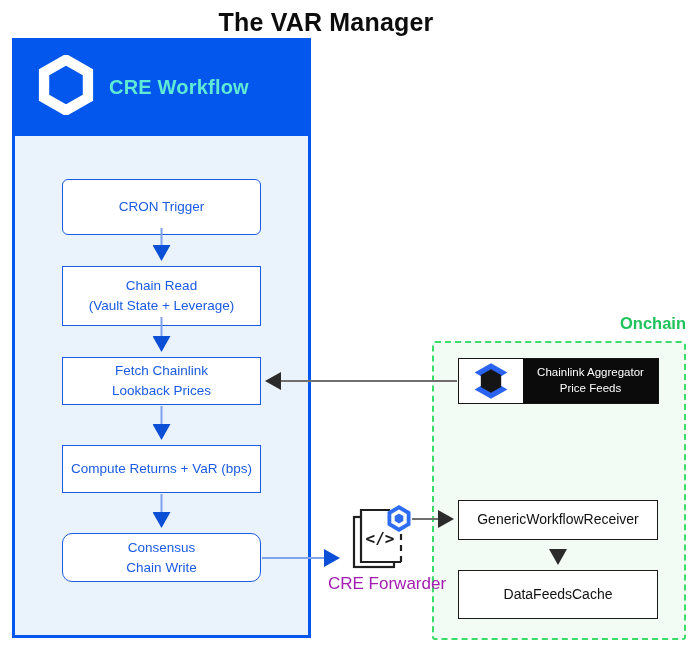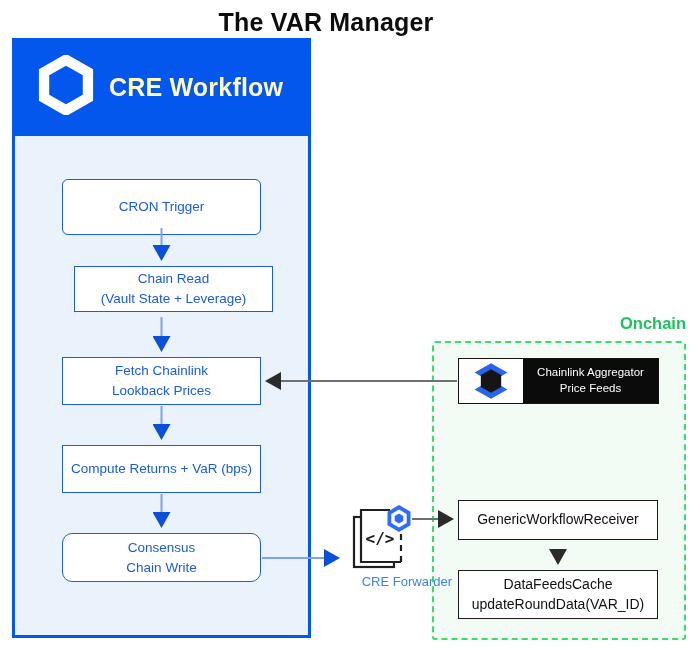--- a/index.html
+++ b/index.html
@@ -21,33 +21,33 @@
     position: absolute; left: 12px; top: 38px; width: 299px; height: 600px;
     background: var(--panel-bg, #EAF2FC);
     border: 3px solid var(--blue, #0357EC);
   }
   .panel-header {
     position: absolute; left: -3px; top: -3px; width: 299px; height: 98px;
     background: var(--blue, #0357EC);
     display: flex; align-items: center; gap: 13px; padding-left: 24px;
   }
   .panel-header-label {
-    color: #fef9c3; font-size: 25px; font-weight: 700; letter-spacing: 0.2px;
+    color: #5eead4; font-size: 20px; font-weight: 700; letter-spacing: 0.2px;
   }
   
   .step {
     position: absolute; left: 62px; width: 199px;
     background: #ffffff;
     border: 1.5px solid var(--box-blue, #1A5BE1);
     color: var(--box-blue, #1A5BE1);
     display: flex; flex-direction: column; align-items: center; justify-content: center;
     font-size: 13.5px; font-weight: 500; line-height: 1.45; text-align: center;
   }
   .s1 { top: 179px; height: 56px; border-radius: 6px; }
-  .s2 { top: 266px; height: 46px; margin-left: 12px; }
+  .s2 { top: 266px; height: 60px; }
   .s3 { top: 357px; height: 48px; }
   .s4 { top: 445px; height: 48px; }
   .s5 { top: 533px; height: 49px; border-radius: 10px; }
   
   .onchain-label {
     position: absolute; left: 432px; top: 314px; width: 254px;
     text-align: right; color: var(--green, #1FC35B);
     font-size: 16.5px; font-weight: 700;
   }
   .onchain-box {
@@ -74,21 +74,21 @@
     background: #ffffff; border: 1.5px solid #1a1a1a; color: #111111;
     display: flex; flex-direction: column; align-items: center; justify-content: center;
     font-size: 14px; font-weight: 500; line-height: 1.4; text-align: center;
   }
   .receiver { top: 500px; height: 40px; }
   .cache    { top: 570px; height: 49px; }
   
   .forwarder-icon { position: absolute; left: 346px; top: 501px; }
   .forwarder-label {
     position: absolute; left: 328px; top: 574px; width: 124px;
-    text-align: right; font-size: 13px; font-weight: 500; color: #3b82f6;
+    text-align: left; font-size: 17px; font-weight: 500; color: #a21caf;
   }
   
   .arrows { position: absolute; left: 0; top: 0; pointer-events: none; }
   .arrow-blue  { stroke: var(--arrow-blue, #7FA3EC); stroke-width: 2; }
   .head-blue   { fill: var(--arrow-head-blue, #0B4FD6); }
   .arrow-gray  { stroke: var(--gray, #6F6F6F); stroke-width: 2; }
   .head-gray   { fill: #2b2b2b; }
 </style>
 </head>
 <body>
@@ -145,21 +145,20 @@
       <div>Price Feeds</div>
     </div>
   </div>
 
   <div class="contract-box receiver">
     <div>GenericWorkflowReceiver</div>
   </div>
 
   <div class="contract-box cache">
     <div>DataFeedsCache</div>
-    <div>updateRoundData(VAR_ID)</div>
   </div>
 
   <div class="forwarder-icon">
     <svg width="68" height="72" viewBox="0 0 68 72">
 
       <rect x="8" y="16" width="40" height="50" fill="#ffffff" stroke="#1f1f1f" stroke-width="2.2"></rect>
 
       <rect x="15" y="9" width="40" height="52" fill="#ffffff"></rect>
 
       <path d="M44 9 H15 V61 H55" fill="none" stroke="#1f1f1f" stroke-width="2.2"></path>

